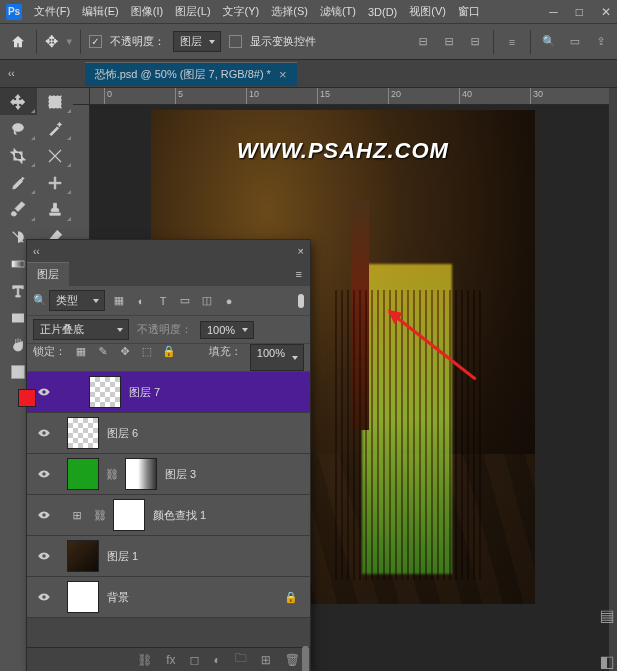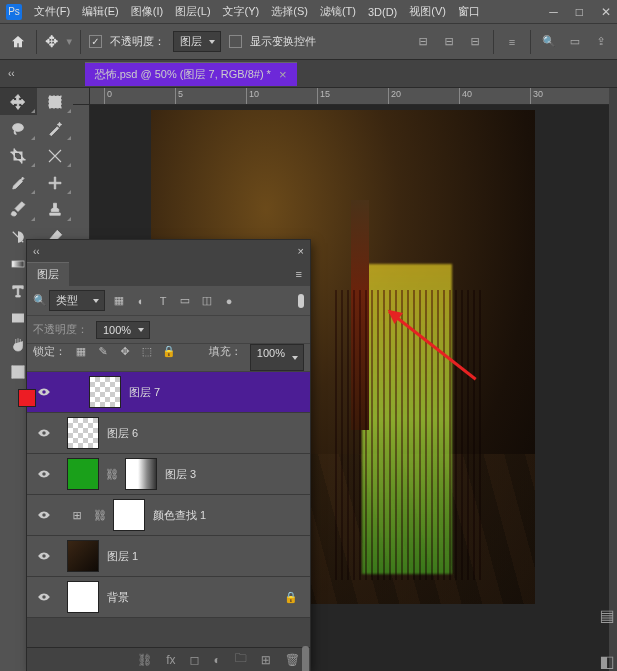--- a/index.html
+++ b/index.html
@@ -1,35 +1,35 @@
 <!DOCTYPE html>
 <html><head>
 <meta charset="utf-8">
 <style>
 *{margin:0;padding:0;box-sizing:border-box;font-family:"Microsoft YaHei",sans-serif;user-select:none}
 body{background:#535353;width:617px;height:671px;overflow:hidden;position:relative}
 .menubar{background:#535353;border-bottom:1px solid #383838;height:24px;display:flex;align-items:center;padding:0 6px;gap:12px;color:#ddd;font-size:11px}
-.menubar .logo{width:16px;height:16px;background:#1473E6;border-radius:2px;display:flex;align-items:center;justify-content:center;font-weight:normal;font-size:10px}
+.menubar .logo{width:16px;height:16px;background:#1473E6;border-radius:2px;display:flex;align-items:center;justify-content:center;font-weight:bold;font-size:10px}
 .menubar span{cursor:default}
 .winctrl{margin-left:auto;display:flex;gap:18px;align-items:center;color:#ccc}
 .winctrl span{font-size:12px}
 .optbar{background:#535353;height:36px;border-bottom:1px solid #2a2a2a;display:flex;align-items:center;padding:0 8px;gap:8px;color:#ddd;font-size:11px}
 .ob-home{width:20px;height:20px;display:flex;align-items:center;justify-content:center}
 .ob-home svg{width:16px;height:16px;fill:#ddd}
 .sep{width:1px;height:24px;background:#383838}
 .ob-move{font-size:16px;color:#ddd}
 .chk{width:13px;height:13px;border:1px solid #888;background:#535353;display:inline-flex;align-items:center;justify-content:center}
 .chk.on::after{content:"✓";color:#ddd;font-size:10px;line-height:1}
 .dd{background:#3f3f3f;border:1px solid #2a2a2a;padding:2px 18px 2px 6px;position:relative;color:#ddd}
 .dd::after{content:"";position:absolute;right:5px;top:50%;width:0;height:0;border-left:3px solid transparent;border-right:3px solid transparent;border-top:4px solid #ccc;transform:translateY(-50%)}
 .optbar .ralign{margin-left:auto;display:flex;gap:10px;align-items:center}
 .ob-ico{width:16px;height:16px;display:flex;align-items:center;justify-content:center;color:#aaa}
 .tabstrip{background:#424242;height:28px;display:flex;align-items:center;padding-left:8px;color:#ccc;font-size:11px;border-bottom:1px solid #2a2a2a}
 .tabstrip .collapse{font-size:10px;color:#ccc;margin-right:70px}
-.doctab{background:#6d28d9;height:24px;display:flex;align-items:center;padding:0 10px;gap:8px;border-top:1px solid #666}
+.doctab{background:#0c4a6e;height:24px;display:flex;align-items:center;padding:0 10px;gap:8px;border-top:1px solid #666}
 .doctab .close{color:#aaa;font-size:13px}
 .workspace{position:absolute;top:88px;left:0;right:0;bottom:0;display:flex}
 .toolbar{width:73px;background:#535353;display:grid;grid-template-columns:1fr 1fr;grid-auto-rows:27px;gap:0}
 .tool{display:flex;align-items:center;justify-content:center;color:#ccc;position:relative}
 .tool.active{background:#3a3a3a}
 .tool svg{width:18px;height:18px;fill:#ccc;stroke:#ccc}
 .tool .corner{position:absolute;right:2px;bottom:2px;width:0;height:0;border-right:4px solid #888;border-top:4px solid transparent}
 .swatches{grid-column:1/3;height:36px;display:flex;align-items:center;justify-content:center;position:relative}
 .swatch-fg{width:18px;height:18px;background:#ed1c24;border:1px solid #222;position:absolute;left:18px;top:4px;z-index:2}
 .swatch-bg{width:18px;height:18px;background:#fff;border:1px solid #222;position:absolute;left:28px;top:14px}
@@ -300,20 +300,21 @@
       <div class="rtick">40</div>
       <div class="rtick">30</div>
     </div>
     <div class="ruler-v"></div>
     <div class="canvas">
       <div class="floor"></div>
       <div class="door"></div>
       <div class="column"></div>
       <div class="drips"></div>
       <div class="arrow"></div>
+      <div class="wm">WWW.PSAHZ.COM</div>
     </div>
   </div>
 </div>
 
 <div class="rightbar">
   <div class="bottomicons">
     <div class="bi">▤</div>
     <div class="bi">◧</div>
   </div>
 </div>
@@ -334,20 +335,21 @@
     <div class="dd"><span>类型</span></div>
     <span class="ficon">▦</span>
     <span class="ficon">◐</span>
     <span class="ficon">T</span>
     <span class="ficon">▭</span>
     <span class="ficon">◫</span>
     <span class="ficon">●</span>
     <span class="toggle"></span>
   </div>
   <div class="lp-blend">
+    <div class="dd"><span>正片叠底</span></div>
     <span class="lbl">不透明度：</span>
     <div class="dd" style="flex:0 0 50px"><span>100%</span></div>
   </div>
   <div class="lp-lock">
     <span class="lbl">锁定：</span>
     <span class="licon">▦</span>
     <span class="licon">✎</span>
     <span class="licon">✥</span>
     <span class="licon">⬚</span>
     <span class="licon">🔒</span>

